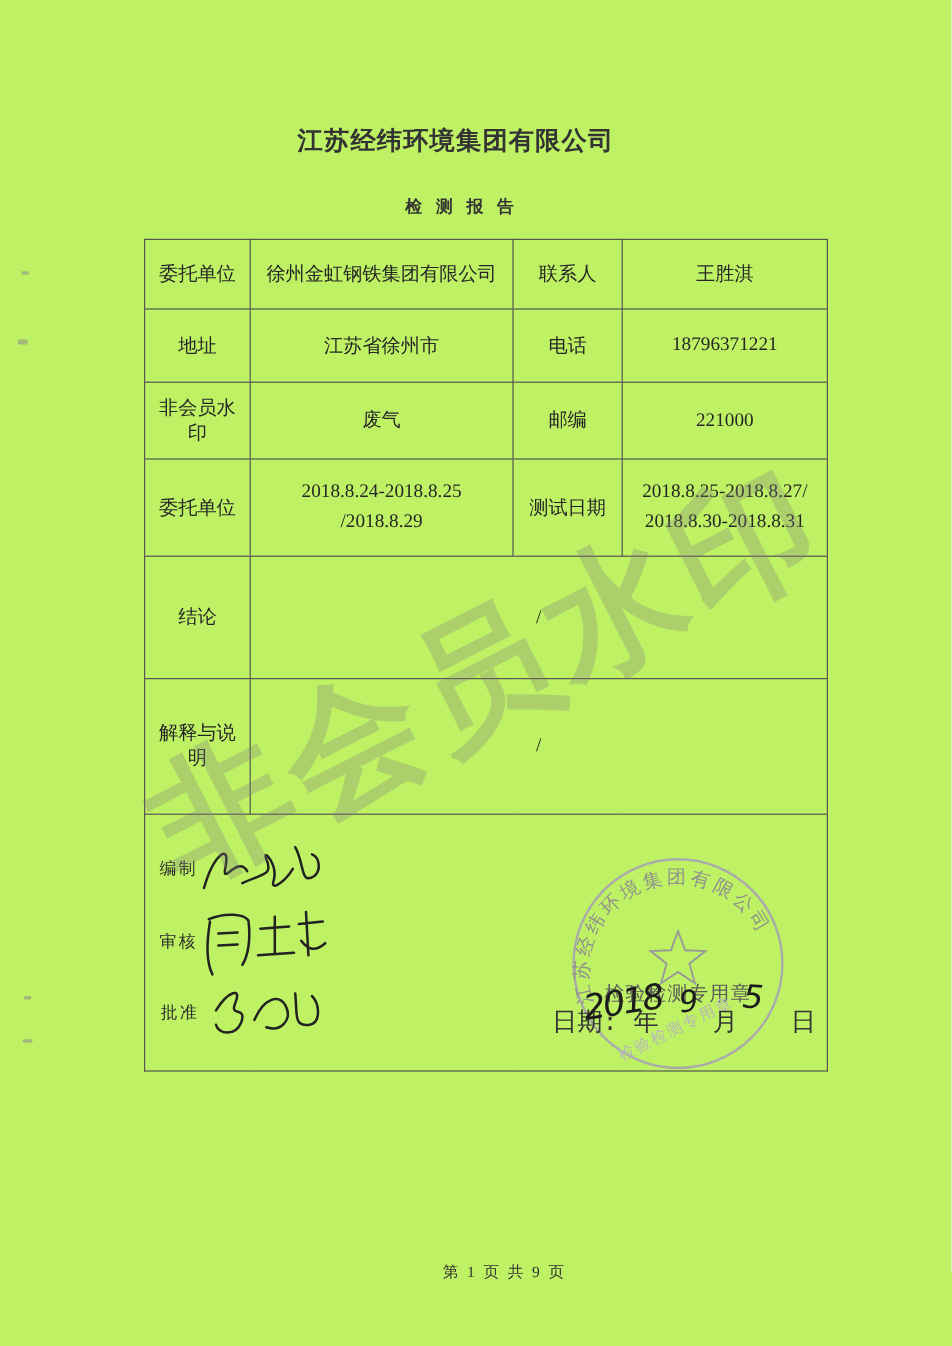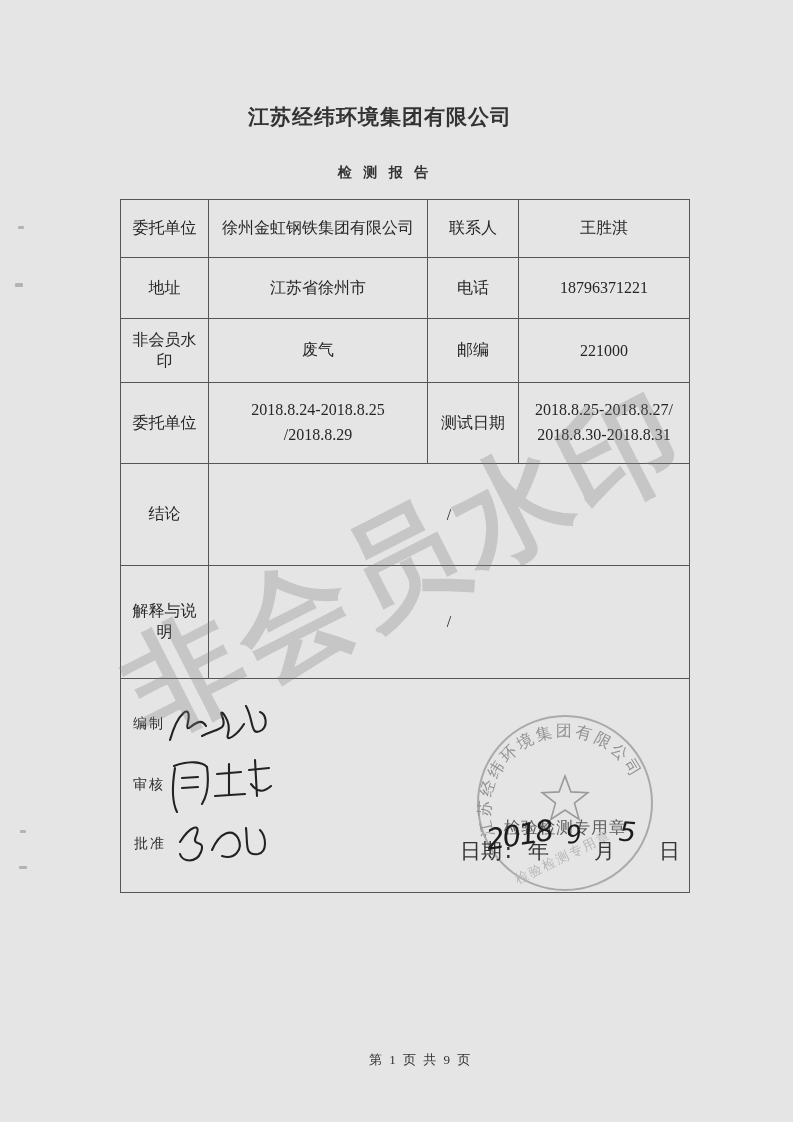--- a/index.html
+++ b/index.html
@@ -1,19 +1,19 @@
 <!DOCTYPE html>
 <html><head>
 <meta charset="utf-8">
 <style>
   html,body{margin:0;padding:0;background:#ffffff;}
   .page{
     position:relative;
     width:793px;height:1122px;
-    background:#e5e5e5;
+    background:#bef264;
     overflow:hidden;
     font-family:"Liberation Serif","DejaVu Serif",serif;
     color:#2a2a2a;
   }
   .doc-title{
     position:absolute;top:103px;left:0;width:760px;
     text-align:center;
     font-size:21px;font-weight:600;letter-spacing:1px;color:#333;
   }
   .doc-subtitle{

